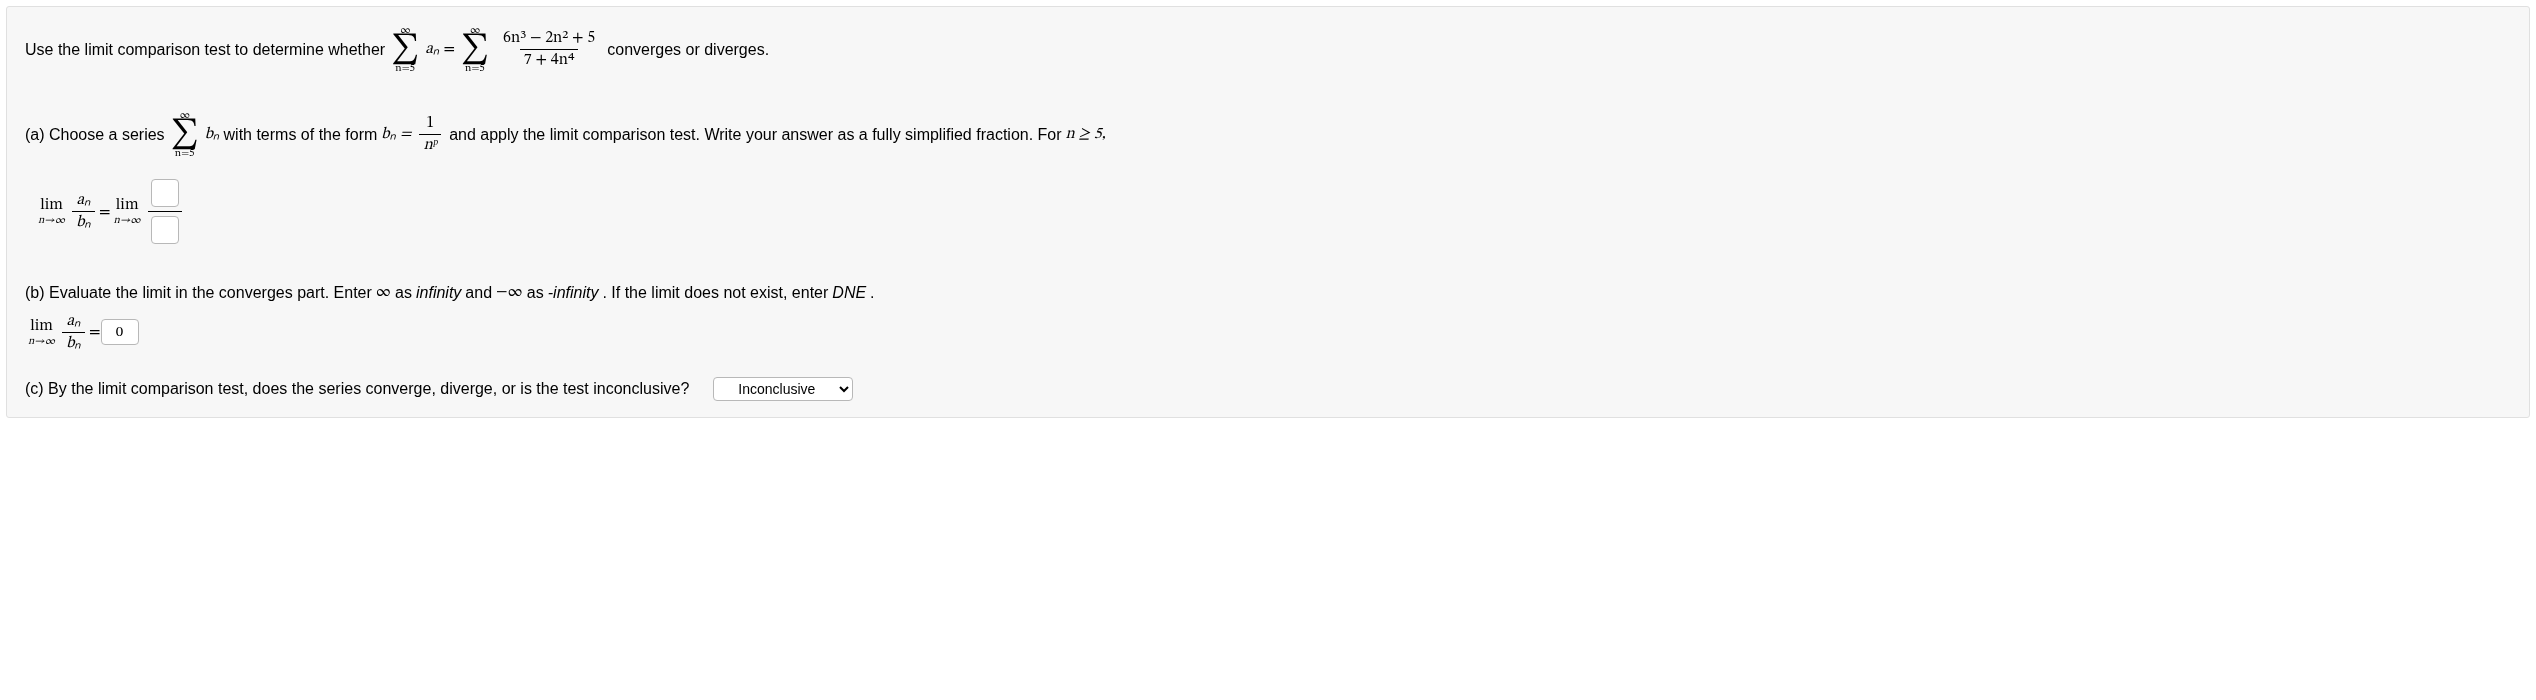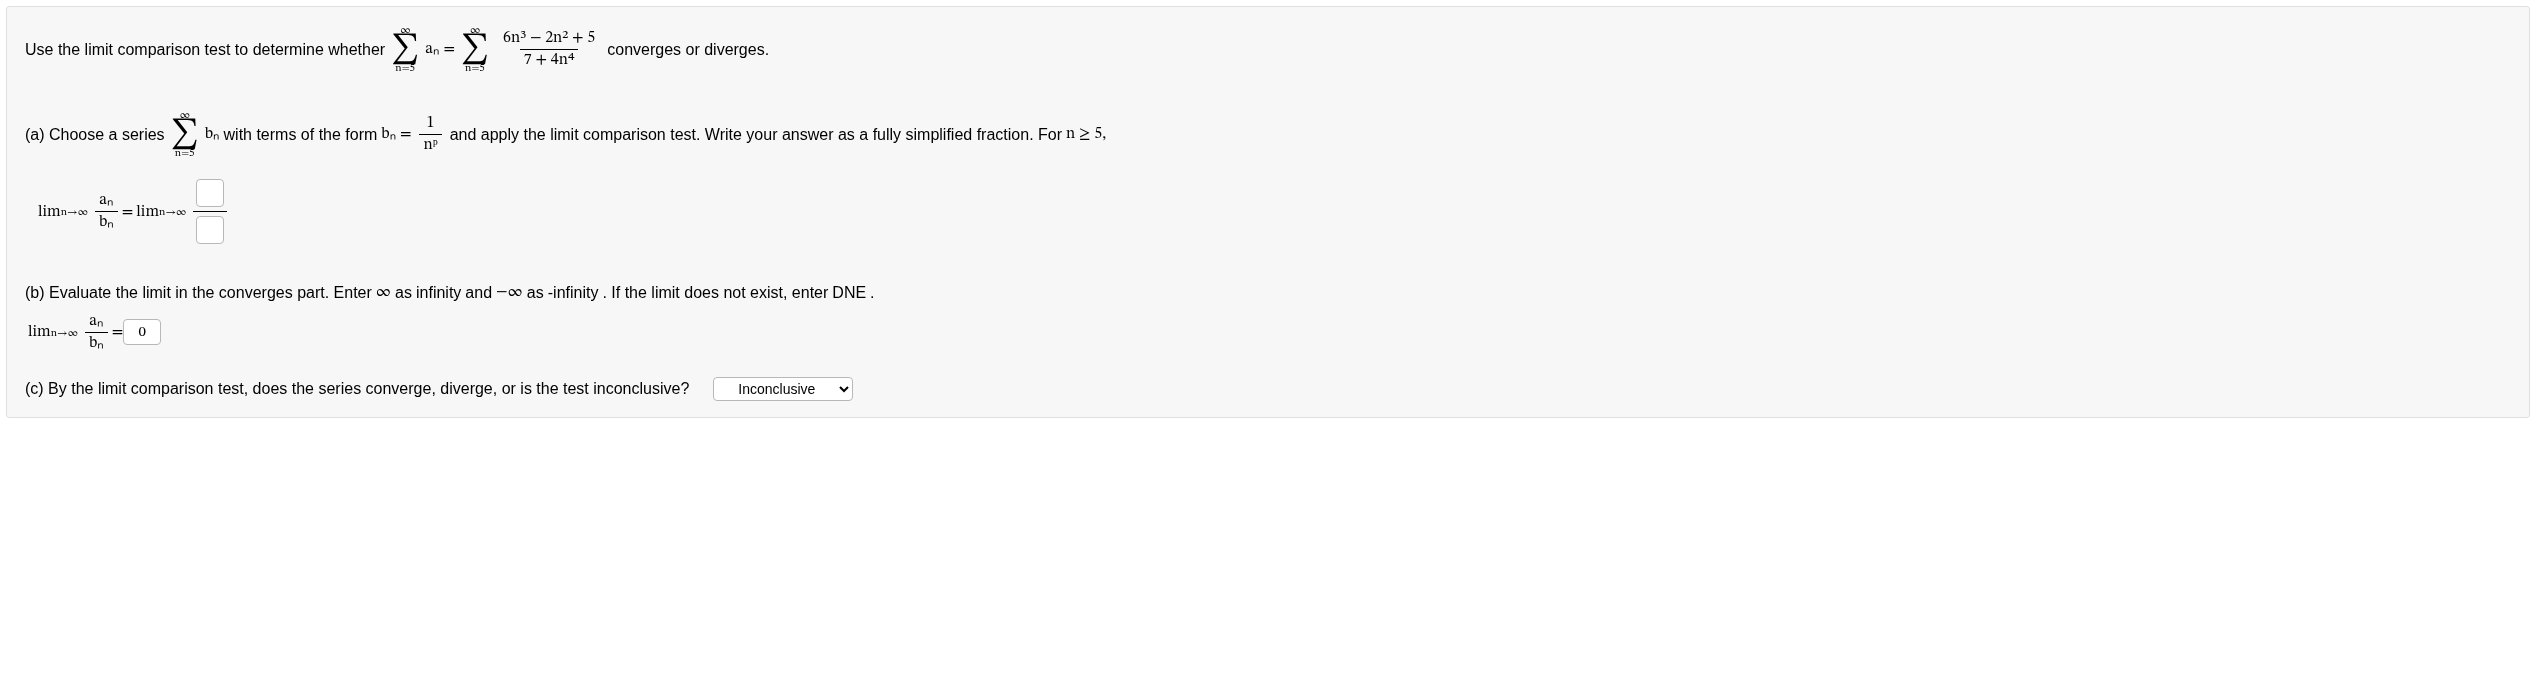--- a/index.html
+++ b/index.html
@@ -55,21 +55,21 @@
   }
   .frac > span:first-child {
     padding: 0 4px 1px 4px;
   }
   .frac > span:last-child {
     border-top: 1px solid #000;
     padding: 1px 4px 0 4px;
   }
   .lim {
     display: inline-flex;
-    flex-direction: row;
+    flex-direction: column;
     align-items: center;
     vertical-align: middle;
     margin: 0 3px;
     font-family: "Cambria Math", "STIX Two Math", "Times New Roman", serif;
     line-height: 1;
   }
   .lim .word {
     font-size: 16px;
   }
   .lim .sub {
@@ -109,21 +109,21 @@
     padding: 2px 20px;
     border: 1px solid #b8b8b8;
     border-radius: 4px;
     background: #fff;
   }
   .part-a { margin-top: 36px; }
   .part-a-eq { margin-top: 20px; margin-left: 10px; display:flex; align-items:center; }
   .part-b { margin-top: 36px; }
   .part-b-eq { margin-top: 6px; display:flex; align-items:center; }
   .part-c { margin-top: 24px; display:flex; align-items:center; gap:24px; }
-  .italic { }
+  .italic { font-style: italic; }
 </style>
 </head>
 <body>
 
 <div class="panel">
 
   <div class="row">
     <span>Use the limit comparison test to determine whether </span>
     <span class="sum mathblock">
       <span class="top">∞</span>

